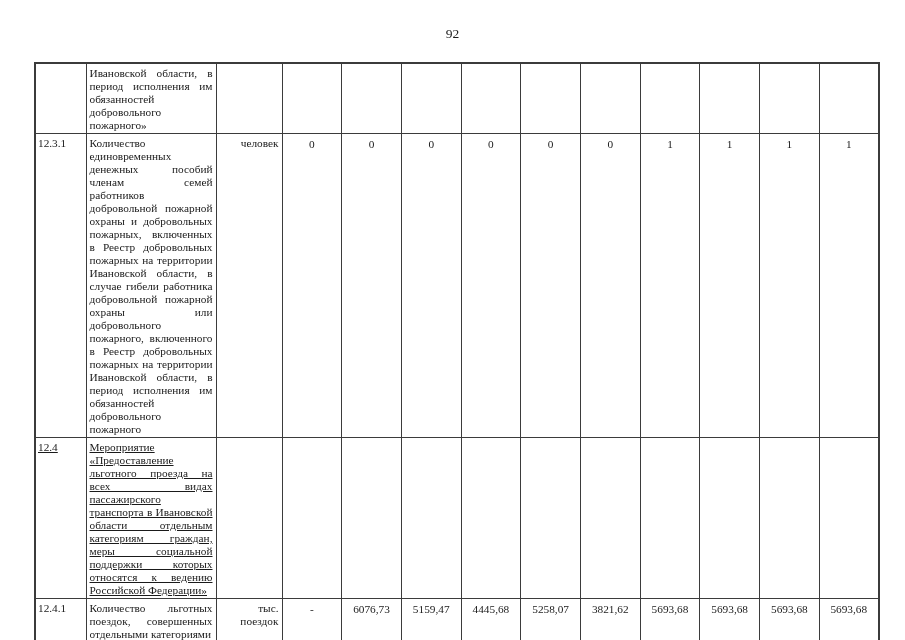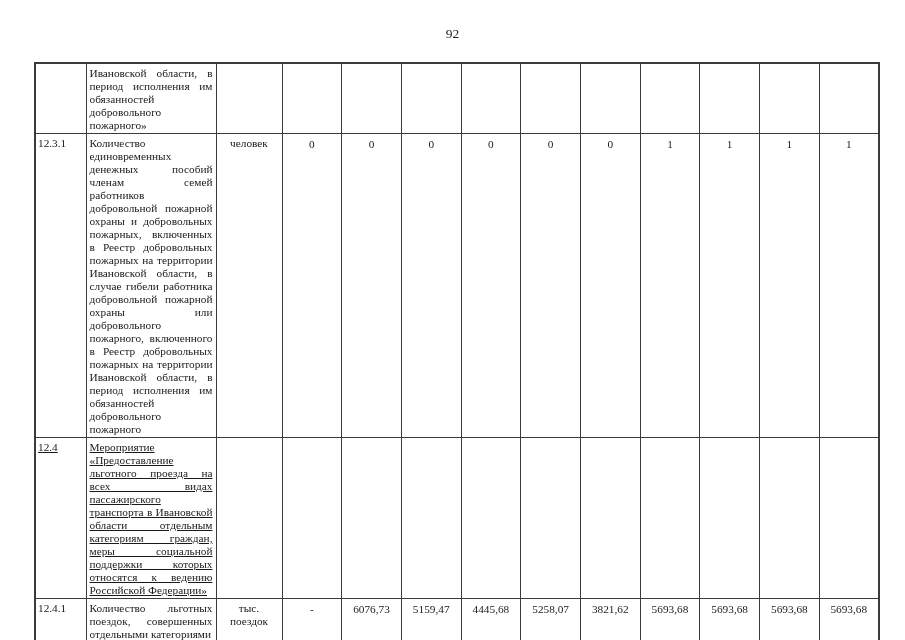--- a/index.html
+++ b/index.html
@@ -29,21 +29,21 @@
   td {
     border: 1px solid var(--border);
     vertical-align: top;
     font-size: 11.3px;
     line-height: 13px;
     padding: 3px 3px 1px 3px;
     overflow: hidden;
   }
   td.c-num  { text-align: left; padding-left: 2px; }
   td.c-name { text-align: justify; }
-  td.c-unit { text-align: center; }
+  td.c-unit { text-align: right; }
   td.c-val  { text-align: center; padding-top: 4px; }
   tr.row-a { height: 62px; }
   tr.row-b { height: 262px; }
   tr.row-c { height: 144px; text-decoration: underline; }
   tr.row-d { height: 48px; }
 </style>
 </head>
 <body>
 
 <div class="page">

